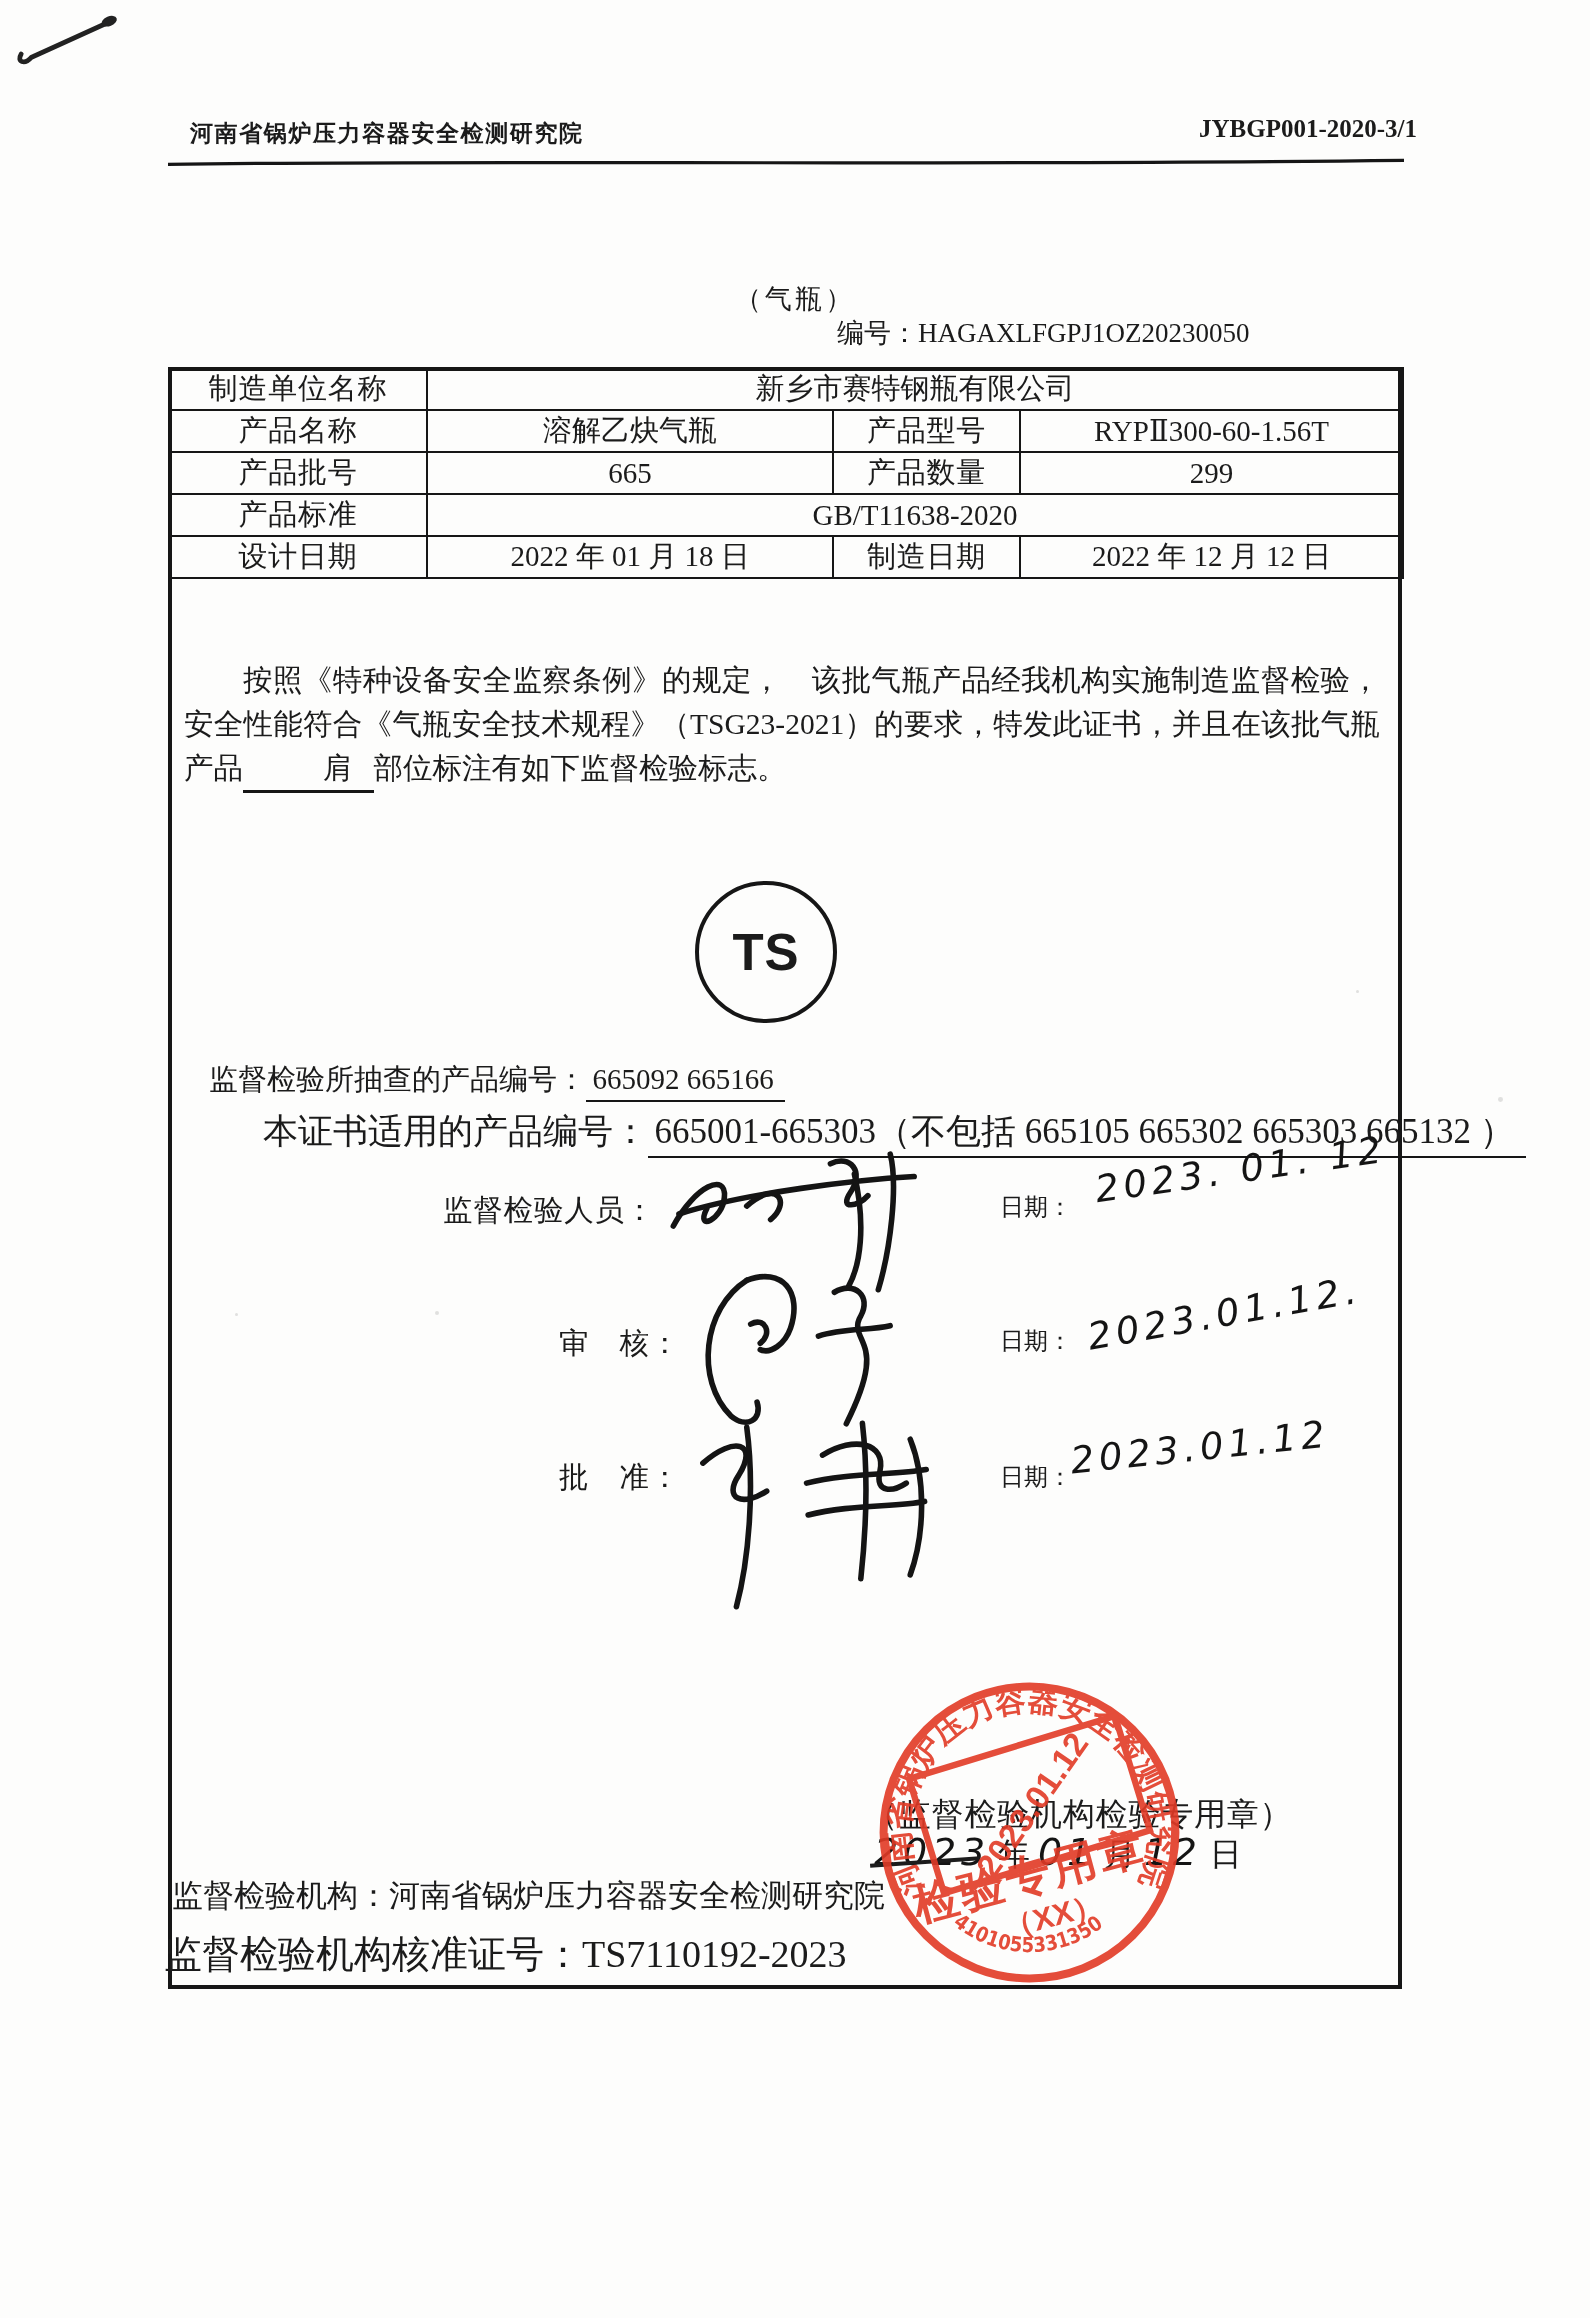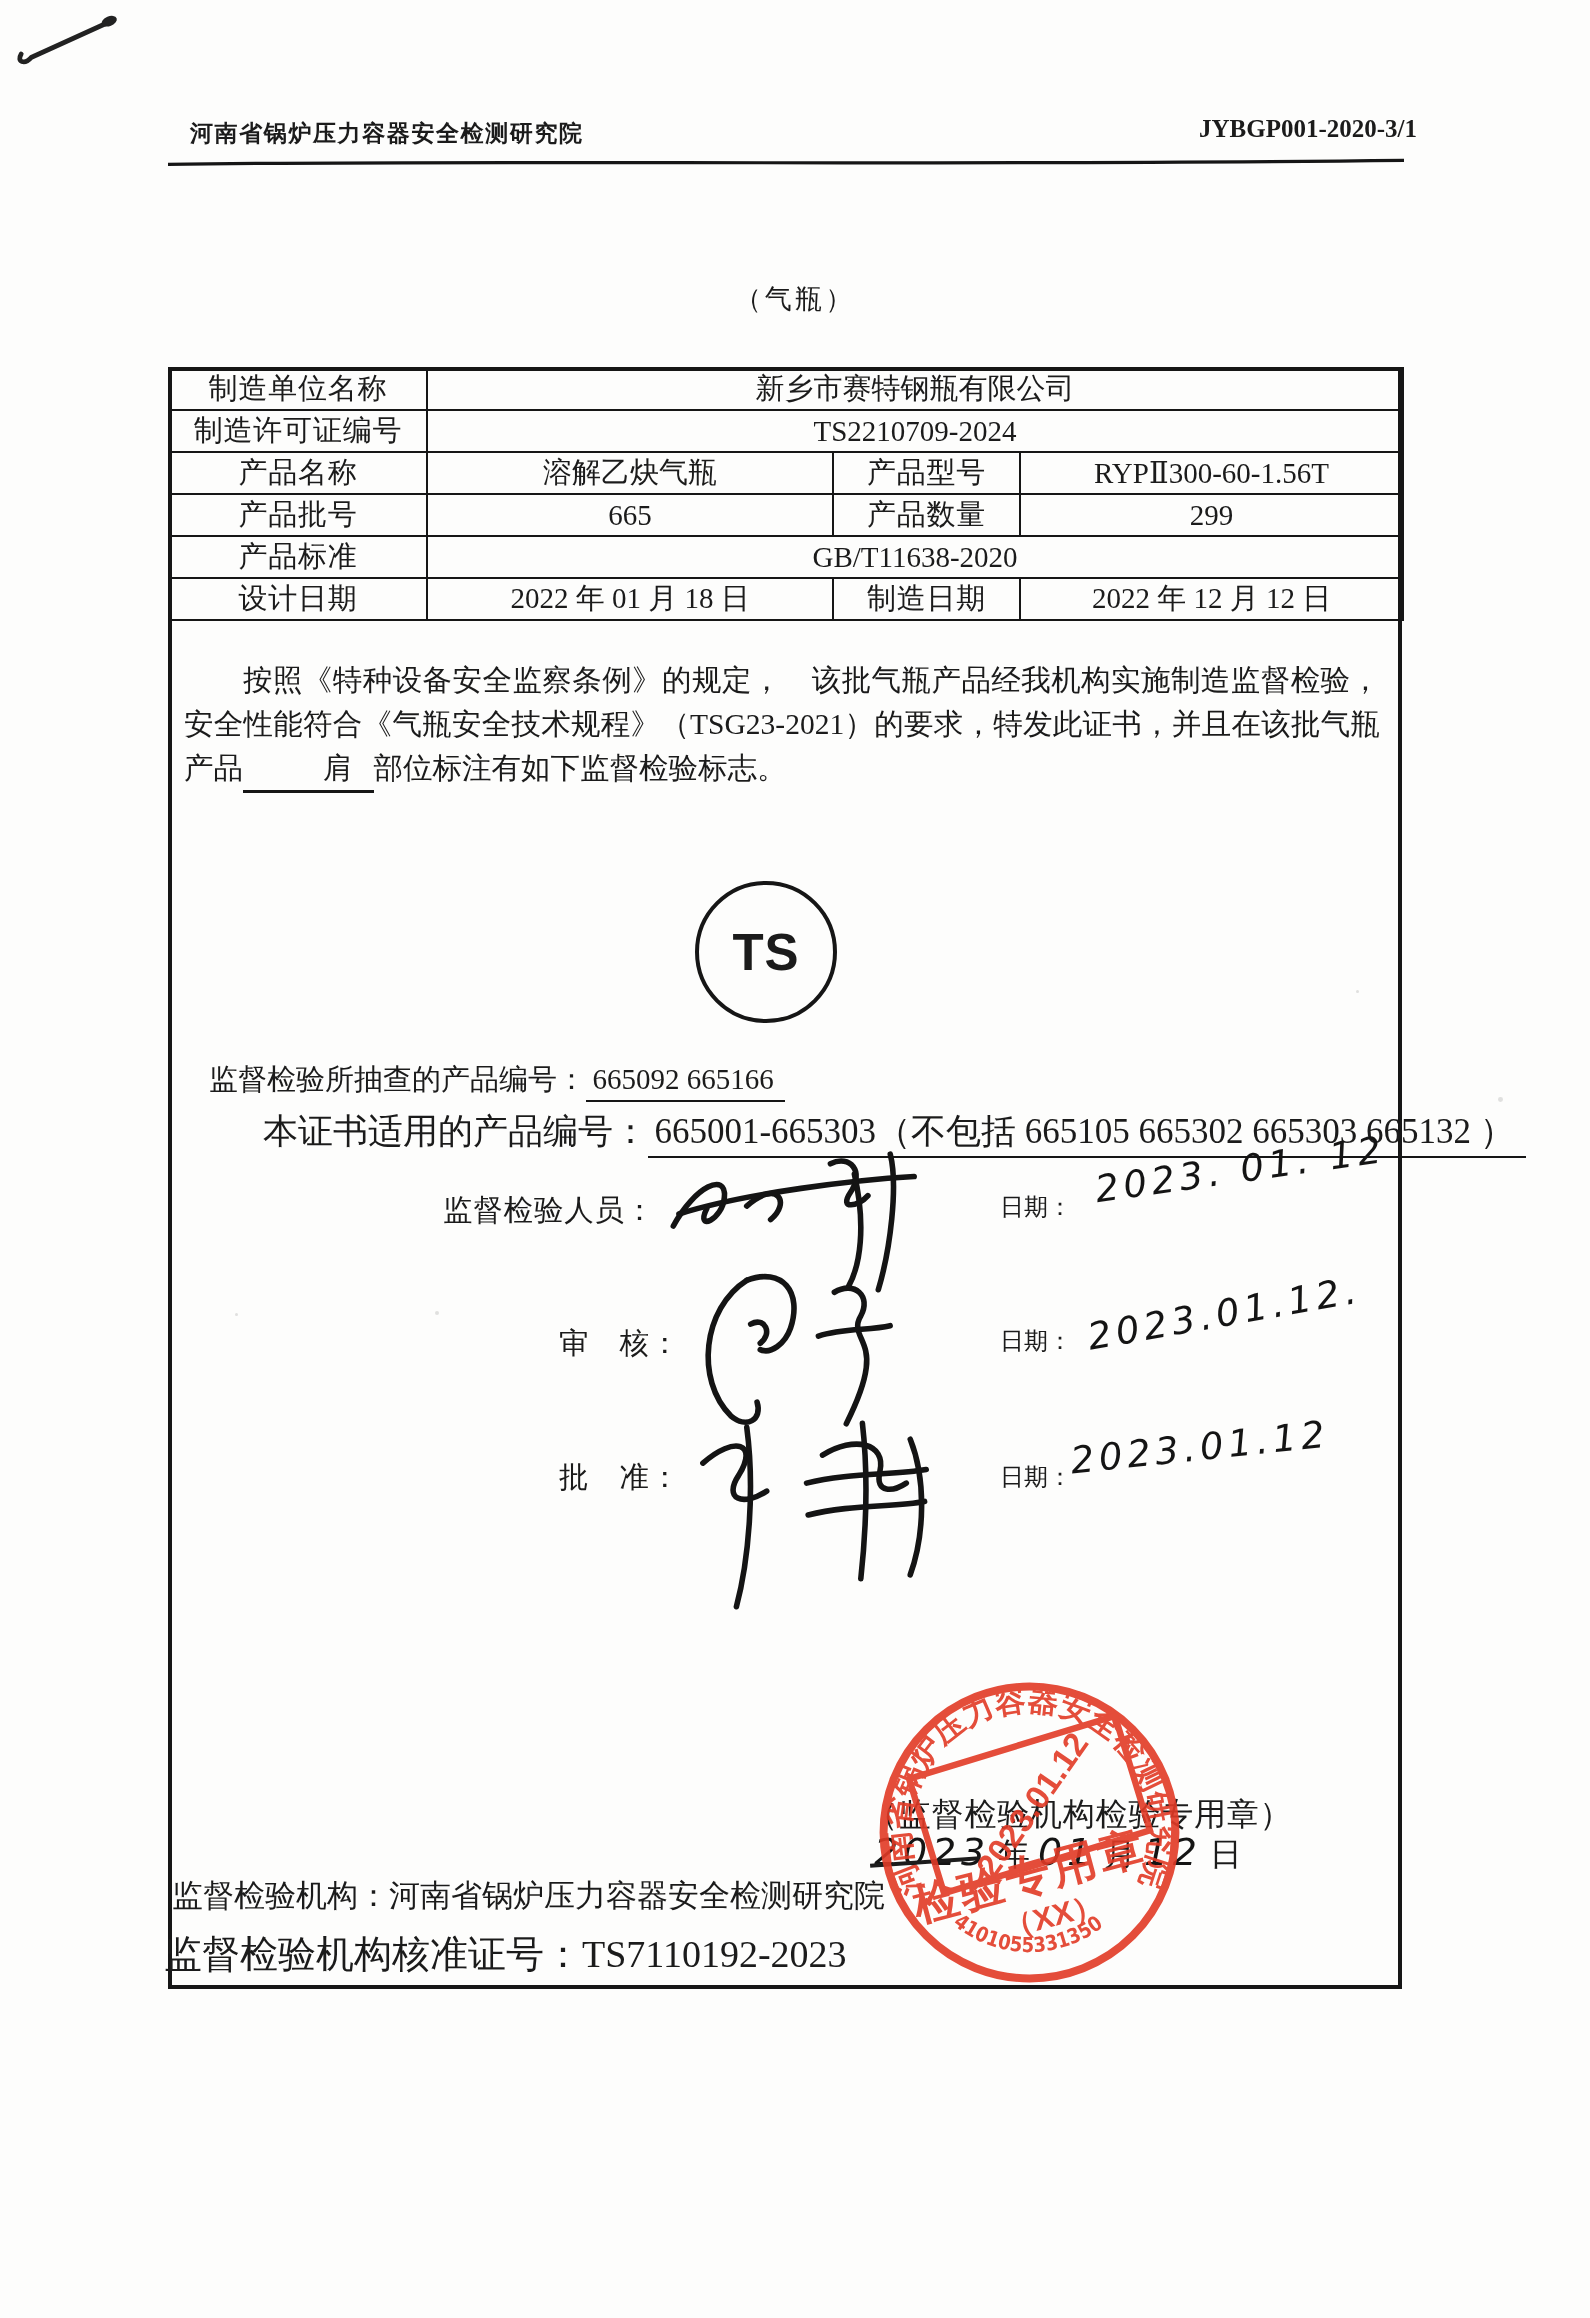--- a/index.html
+++ b/index.html
@@ -61,38 +61,35 @@
     <ellipse cx="124" cy="19" rx="10" ry="6" transform="rotate(-22 124 19)" fill="#222"></ellipse>
   </svg>
 
   <div class="abs hdr-org">河南省锅炉压力容器安全检测研究院</div>
   <div class="abs hdr-code">JYBGP001-2020-3/1</div>
   <svg class="abs hdr-rule" viewBox="0 0 1548 12" preserveAspectRatio="none">
     <path d="M0,8 C400,2 900,10 1548,3" fill="none" stroke="#161616" stroke-width="4"></path>
   </svg>
 
   <div class="abs subtitle">（气瓶）</div>
+  <div class="abs certno"><span>编号：</span><span>HAGAXLFGPJ1OZ20230050</span></div>
 
   <div class="abs mainbox"></div>
 
   <table class="grid">
     <colgroup>
         <col style="width:258px">
         <col style="width:406px">
         <col style="width:187px">
         <col style="width:383px">
       </colgroup>
     <tbody>
         <tr>
       <td class="lbl">制造单位名称</td>
       <td colspan="3">新乡市赛特钢瓶有限公司</td>
-    </tr>
-    <tr>
-      <td class="lbl">制造许可证编号</td>
-      <td colspan="3">TS2210709-2024</td>
     </tr>
     <tr>
       <td class="lbl">产品名称</td>
       <td>溶解乙炔气瓶</td>
       <td class="lbl">产品型号</td>
       <td>RYPⅡ300-60-1.56T</td>
     </tr>
     <tr>
       <td class="lbl">产品批号</td>
       <td>665</td>

